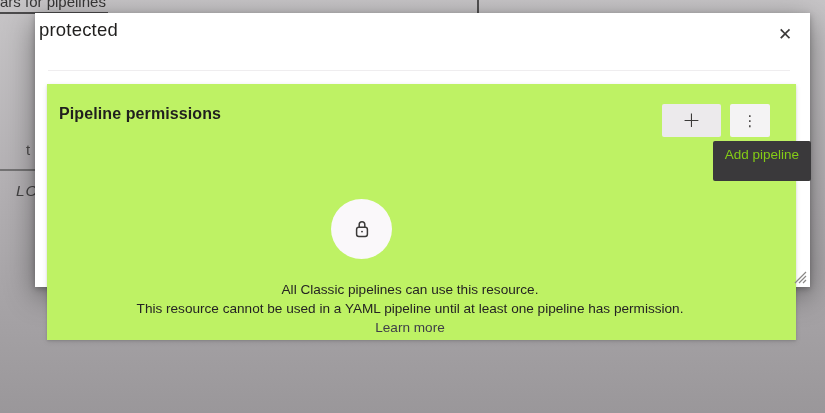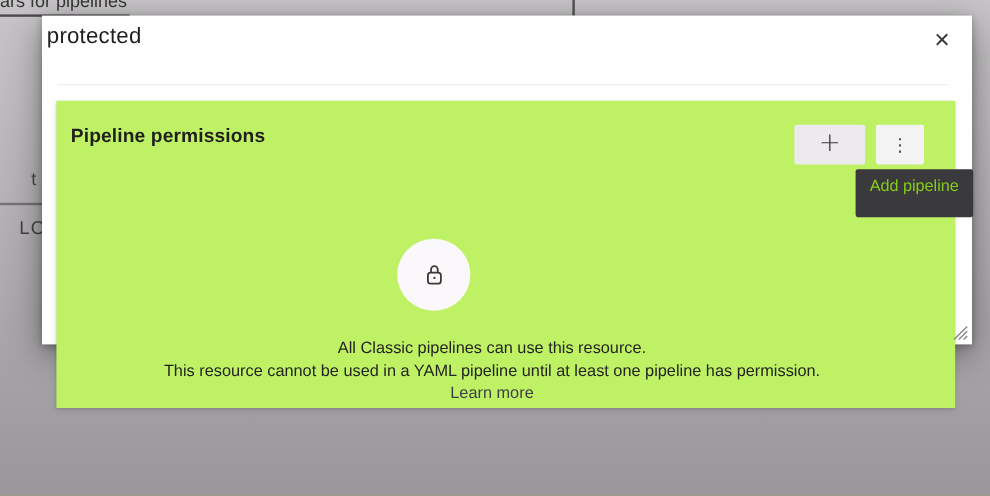--- a/index.html
+++ b/index.html
@@ -10,21 +10,21 @@
   }
   
   .bg-tab{
     position:absolute;left:-2px;top:-7px;
     font-size:15px;color:#373636;
     border-bottom:2px solid #4c4b4c;padding:0 2px 2px 2px;white-space:nowrap;
   }
   .bg-vdivider{position:absolute;left:477px;top:0;width:2px;height:13px;background:#525152;}
   .bg-char1{position:absolute;left:26px;top:141px;font-size:15px;color:#4a4949;}
   .bg-hline{position:absolute;left:0;top:169px;width:37px;height:2px;background:#747374;}
-  .bg-char2{position:absolute;left:16px;top:182px;font-size:15.5px;color:#434243;letter-spacing:1px;}
+  .bg-char2{position:absolute;left:16px;top:182px;font-size:15.5px;color:#434243;letter-spacing:1px;font-style:italic;}
 
   
   .dialog{
     position:absolute;left:35px;top:13px;width:775px;height:274px;background:#ffffff;
     box-shadow:0 8px 28px rgba(0,0,0,.42),0 2px 6px rgba(0,0,0,.25);
   }
   .dialog-title{
     position:absolute;left:4px;top:6px;font-size:18.5px;color:#201f1e;letter-spacing:.2px;
   }
   .close-btn{

